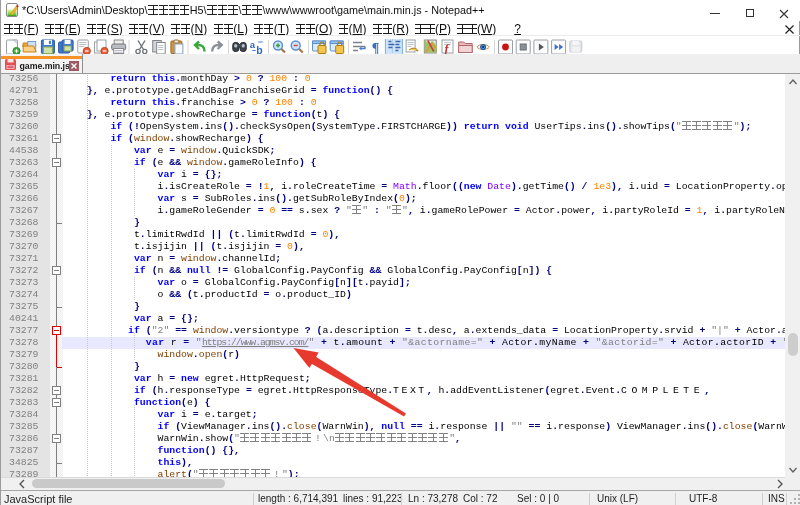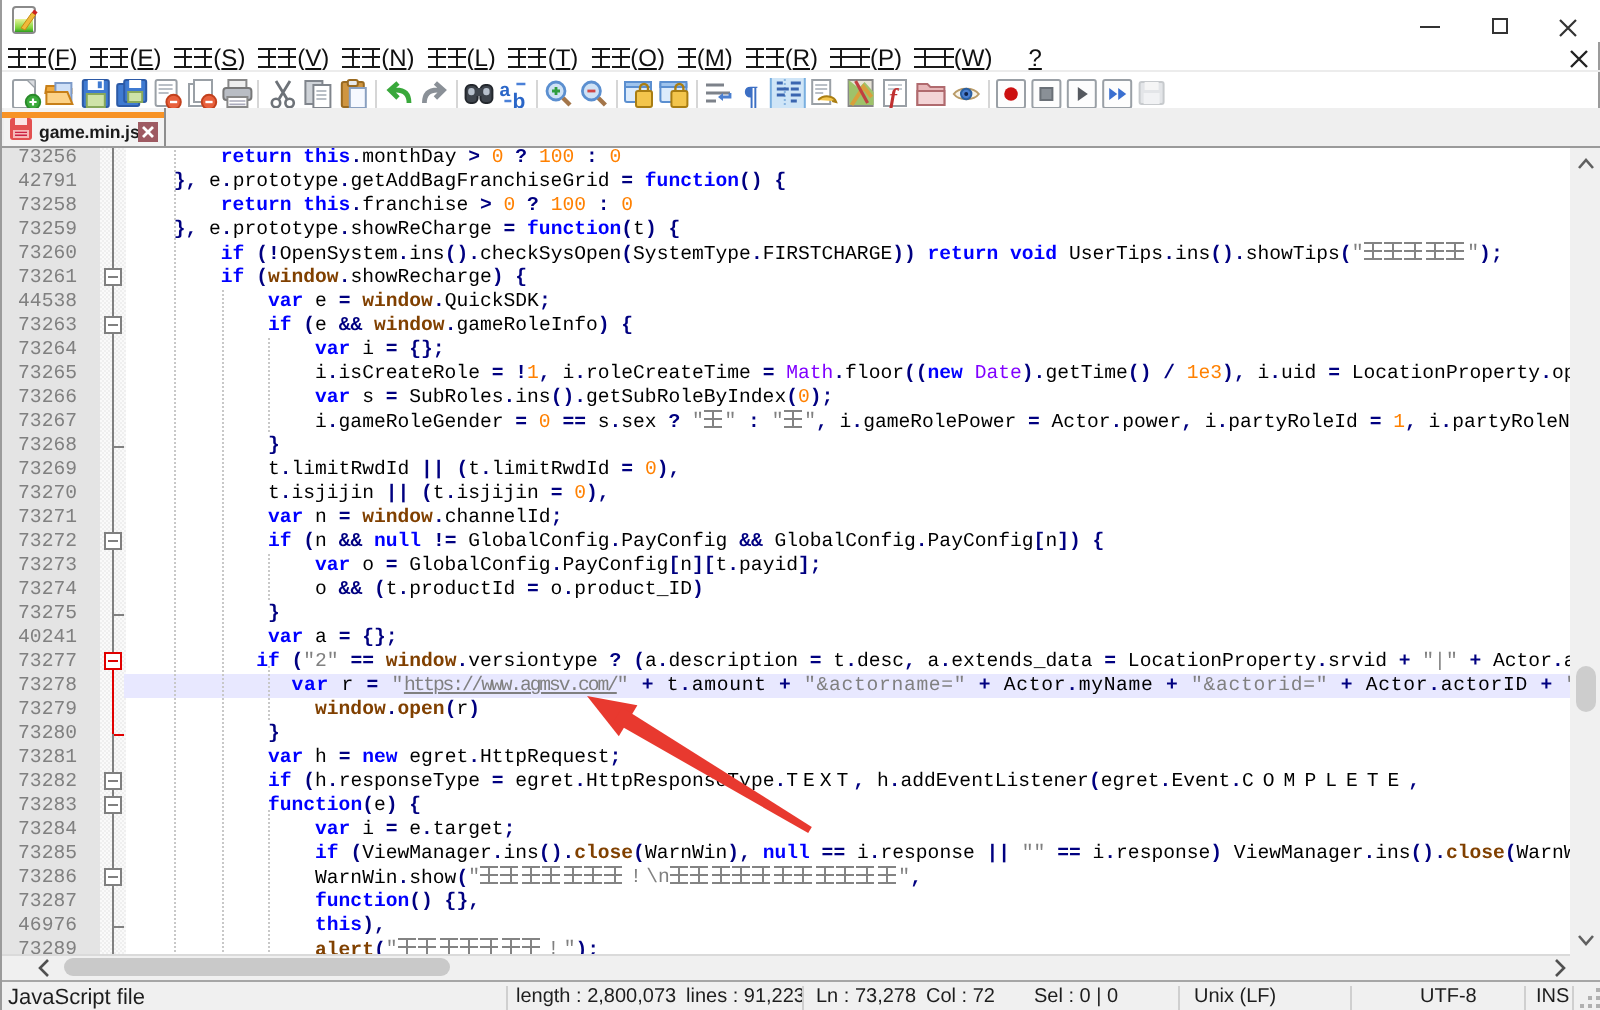--- a/index.html
+++ b/index.html
@@ -38,21 +38,21 @@
 
 #editor{position:absolute;left:0;top:73px;width:784px;height:404px;background:#fff;overflow:hidden}
 #nummargin{position:absolute;left:0;top:73px;width:49px;height:404px;background:#e4e4e4}
 #foldmargin{position:absolute;left:49px;top:73px;width:13px;height:404px;background:conic-gradient(#fafafa 90deg,#efefef 0 180deg,#fafafa 0 270deg,#efefef 0) 0 0/2px 2px}
 .nl{height:12px;line-height:12px;text-align:right;padding-right:11.5px;color:#808080;font-family:"Liberation Mono",monospace;font-size:9.82px}
 #nums{position:absolute;left:0;top:73px;width:49px}
 #curline{position:absolute;left:61px;top:337px;width:723px;height:12px;background:#e8e8ff}
 #codelines{position:absolute;left:62.3px;top:73px;width:760px}
 .cl{height:12px;line-height:12px;white-space:pre;font-family:"Liberation Mono",monospace;font-size:9.82px;color:#000}
 .cl .k{color:#0000ff;font-weight:bold}
-.cl .w{color:#804000;font-weight:bold}
+.cl .w{color:#804000;font-weight:normal}
 .cl .t{color:#8000ff}
 .cl .n{color:#ff8000}
 .cl .s{color:#808080}
 .cl .o{color:#000080;font-weight:bold}
 .cl u{text-decoration:underline}
 .ig{position:absolute;width:1px;background-image:linear-gradient(#c8c8c8 50%,transparent 50%);background-size:1px 2px}
 .fb{position:absolute;left:51px;width:9px;height:9px;background:#fff;border:1px solid #808080}
 .fb:after{content:"";position:absolute;left:1px;top:3px;width:5px;height:1px;background:#808080}
 .fbr{border-color:#e10000}
 .fbr:after{background:#e10000}
@@ -75,20 +75,21 @@
         <defs>
           <linearGradient id="gg" x1="0" y1="0" x2="0" y2="1">
             <stop offset="0" stop-color="#e8f59a"></stop>
             <stop offset="0.7" stop-color="#7ed23a"></stop>
             <stop offset="1" stop-color="#2f9e1f"></stop>
           </linearGradient>
         </defs>
         <path d="M4.5 11L10 3.2l1.8 1.3L6.5 12z" fill="#f0b93a" stroke="#c78a10" stroke-width="0.5"></path>
         <path d="M10 3.2l1-1.4 1.8 1.3-1 1.4z" fill="#cc2222"></path>
       </svg>
+    <span id="ttext">*C:\Users\Admin\Desktop\<i class="tk"></i><i class="tk"></i><i class="tk"></i><i class="tk"></i>H5\<i class="tk"></i><i class="tk"></i><i class="tk"></i>\<i class="tk"></i><i class="tk"></i>\www\wwwroot\game\main.min.js - Notepad++</span>
     <div class="wbtn" style="left:705px;width:15px"><div style="position:absolute;left:4px;top:13px;width:10px;height:1px;background:#333"></div></div>
     <div class="wbtn" style="left:741px;width:15px"><div style="position:absolute;left:4px;top:9px;width:8px;height:8px;border:1px solid #333"></div></div>
     <div class="wbtn" style="left:774px;width:18px"><svg width="10" height="10" style="position:absolute;left:4px;top:9px">
           <path d="M1 1l8 8M9 1l-8 8" stroke="#333" stroke-width="1.1"></path>
         </svg></div>
   </div>
   <div id="menu"><span class="mitem"><i class="mk"></i><i class="mk"></i>(<u>F</u>)</span><span class="mitem"><i class="mk"></i><i class="mk"></i>(<u>E</u>)</span><span class="mitem"><i class="mk"></i><i class="mk"></i>(<u>S</u>)</span><span class="mitem"><i class="mk"></i><i class="mk"></i>(<u>V</u>)</span><span class="mitem"><i class="mk"></i><i class="mk"></i>(<u>N</u>)</span><span class="mitem"><i class="mk"></i><i class="mk"></i>(<u>L</u>)</span><span class="mitem"><i class="mk"></i><i class="mk"></i>(<u>T</u>)</span><span class="mitem"><i class="mk"></i><i class="mk"></i>(<u>O</u>)</span><span class="mitem"><i class="mk"></i>(<u>M</u>)</span><span class="mitem"><i class="mk"></i><i class="mk"></i>(<u>R</u>)</span><span class="mitem"><i class="mk"></i><i class="mk"></i>(<u>P</u>)</span><span class="mitem"><i class="mk"></i><i class="mk"></i>(<u>W</u>)</span><span class="mitem" style="margin-left:12px"><u>?</u></span>
     <svg width="9" height="9" style="position:absolute;left:784px;top:3px">
         <path d="M0.5 0.5l8 8M8.5 0.5l-8 8" stroke="#222" stroke-width="1.2"></path>
       </svg>
@@ -399,21 +400,21 @@
 <div class="nl">73278</div>
 <div class="nl">73279</div>
 <div class="nl">73280</div>
 <div class="nl">73281</div>
 <div class="nl">73282</div>
 <div class="nl">73283</div>
 <div class="nl">73284</div>
 <div class="nl">73285</div>
 <div class="nl">73286</div>
 <div class="nl">73287</div>
-<div class="nl">46976</div>
+<div class="nl">34825</div>
 <div class="nl">73289</div>
   </div>
   <div class="ig" style="left:85.9px;top:73px;height:404px"></div>
     <div class="ig" style="left:109.5px;top:145px;height:332px"></div>
     <div class="ig" style="left:133.1px;top:169px;height:48px"></div>
     <div class="ig" style="left:133.1px;top:277px;height:24px"></div>
     <div class="ig" style="left:133.1px;top:333px;height:28px"></div>
     <div class="ig" style="left:133.1px;top:405px;height:72px"></div>
   <div style="position:absolute;left:55px;top:73px;width:1px;height:404px;background:#808080"></div>
     <div style="position:absolute;left:55px;top:335px;width:1px;height:32px;background:#e10000"></div>
@@ -442,30 +443,30 @@
       <path d="M7 2L3 6l4 4" fill="none" stroke="#505050" stroke-width="1.3"></path>
     </svg>
   <svg width="12" height="12" style="position:absolute;left:772px;top:478px">
       <path d="M5 2l4 4-4 4" fill="none" stroke="#505050" stroke-width="1.3"></path>
     </svg>
   <div id="corner"></div>
 
   <div id="status">
     <span class="st" style="left:3px;font-size:11px">JavaScript file</span>
     <div class="ssep" style="left:252px"></div>
-    <span class="st" style="left:257px">length : 2,800,073</span>
+    <span class="st" style="left:257px">length : 6,714,391</span>
       <span class="st" style="left:342px">lines : 91,223</span>
     <div class="ssep" style="left:400px"></div>
     <span class="st" style="left:407px">Ln : 73,278</span>
       <span class="st" style="left:462px">Col : 72</span>
       <span class="st" style="left:516px">Sel : 0 | 0</span>
     <div class="ssep" style="left:588px"></div>
     <span class="st" style="left:596px">Unix (LF)</span>
     <div class="ssep" style="left:674px"></div>
-    <span class="st" style="left:709px">UTF-8</span>
+    <span class="st" style="left:688px">UTF-8</span>
     <div class="ssep" style="left:761px"></div>
       <div class="ssep" style="left:785px"></div>
     <span class="st" style="left:767px">INS</span>
     <svg width="11" height="11" style="position:absolute;left:789px;top:3px">
         <g fill="#b0b0b0">
           <rect x="8" y="0" width="2" height="2"></rect>
           <rect x="4" y="4" width="2" height="2"></rect>
           <rect x="8" y="4" width="2" height="2"></rect>
           <rect x="0" y="8" width="2" height="2"></rect>
           <rect x="4" y="8" width="2" height="2"></rect>

